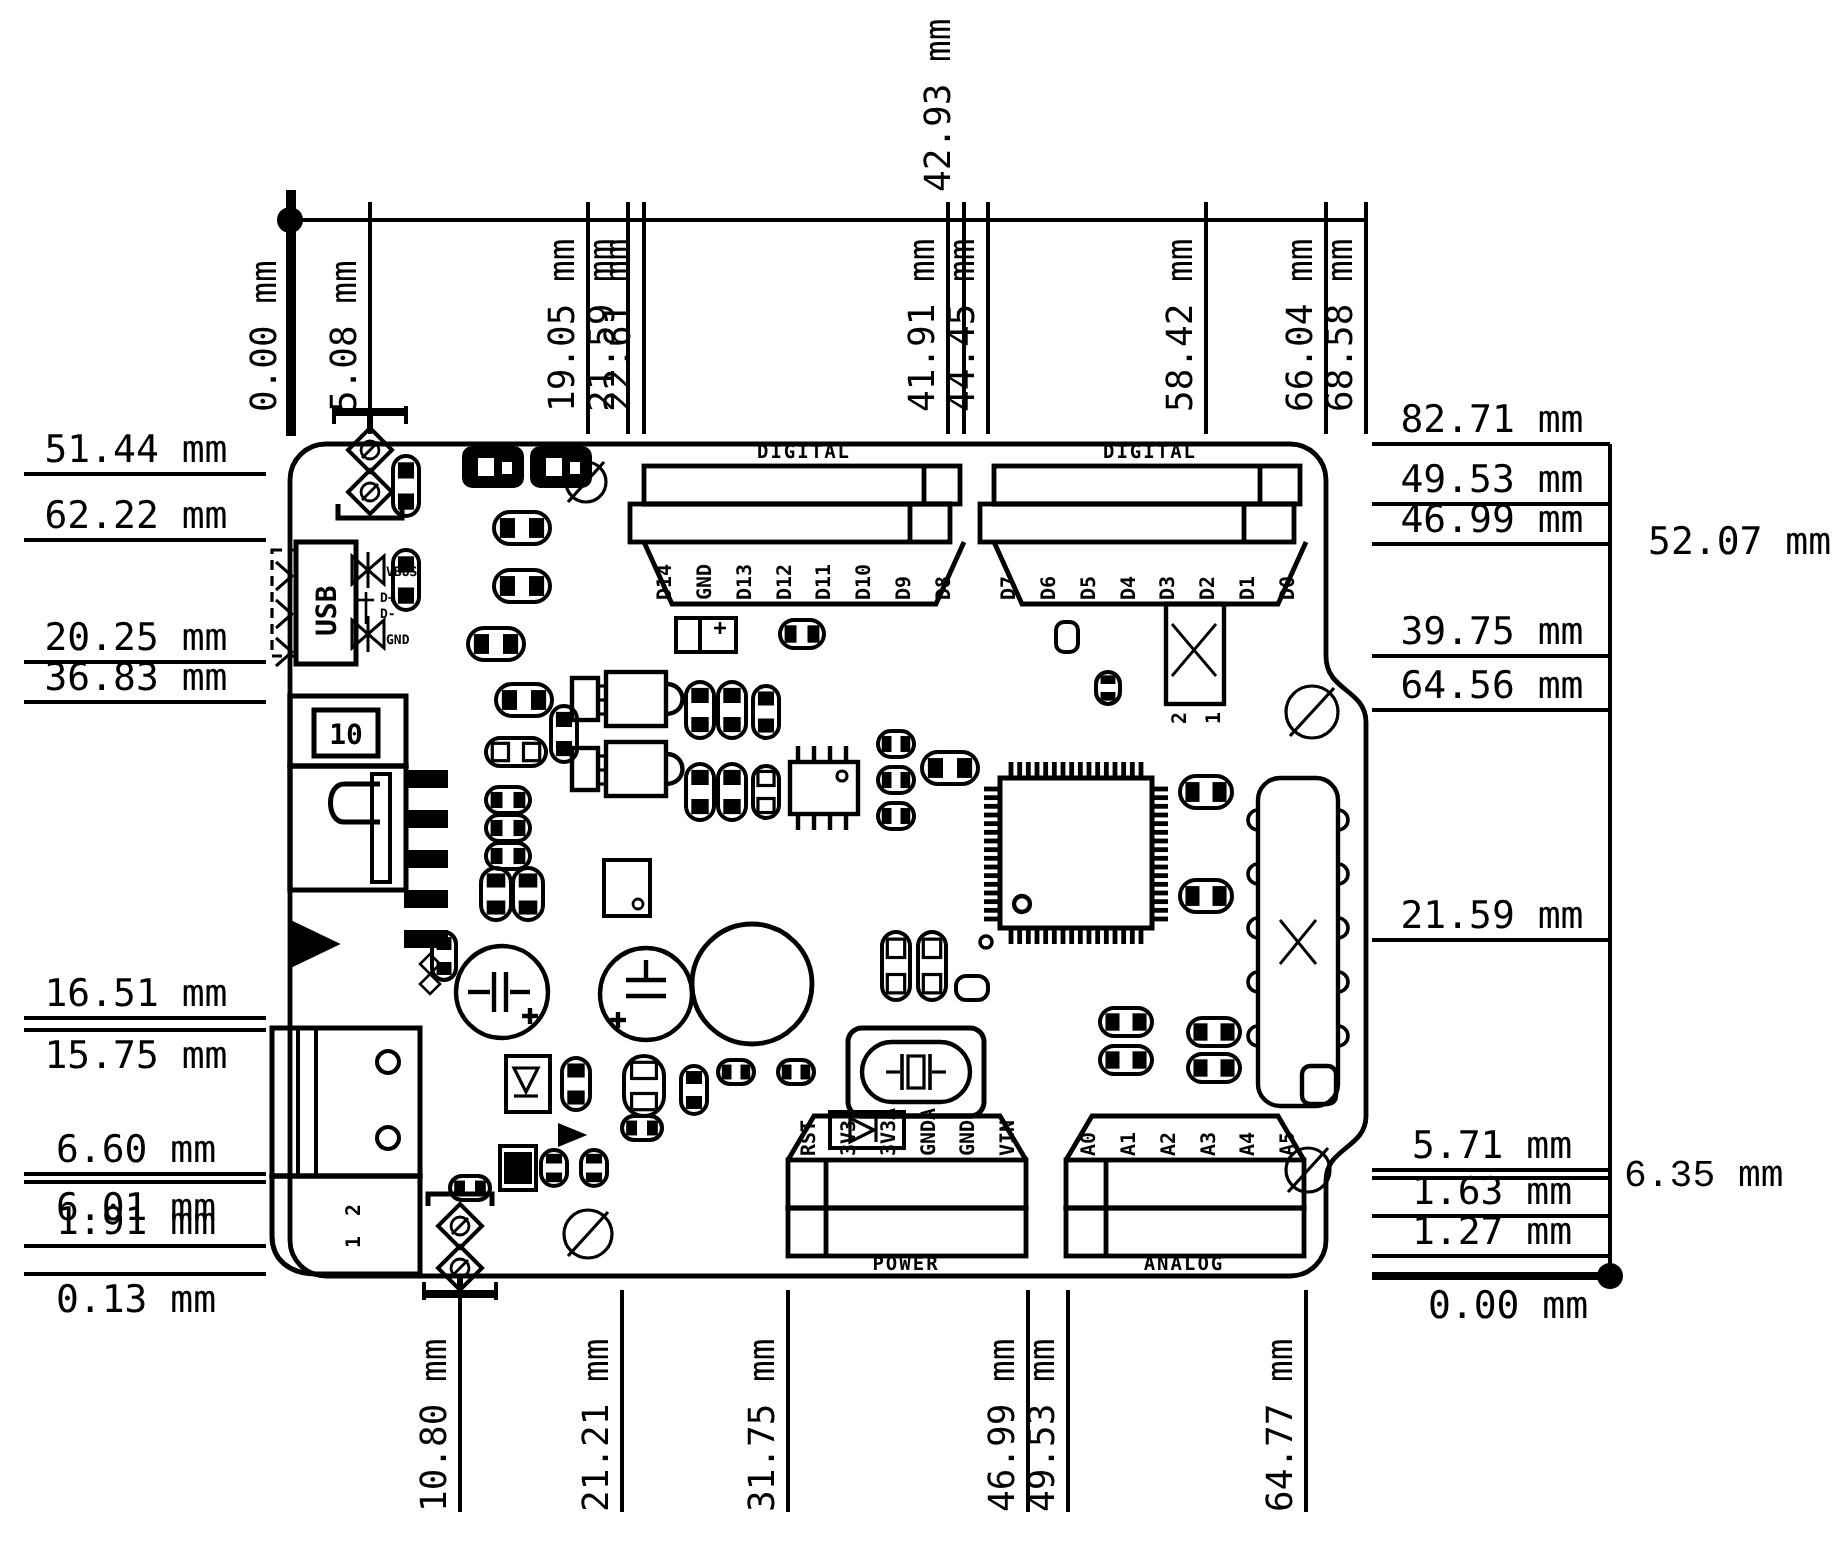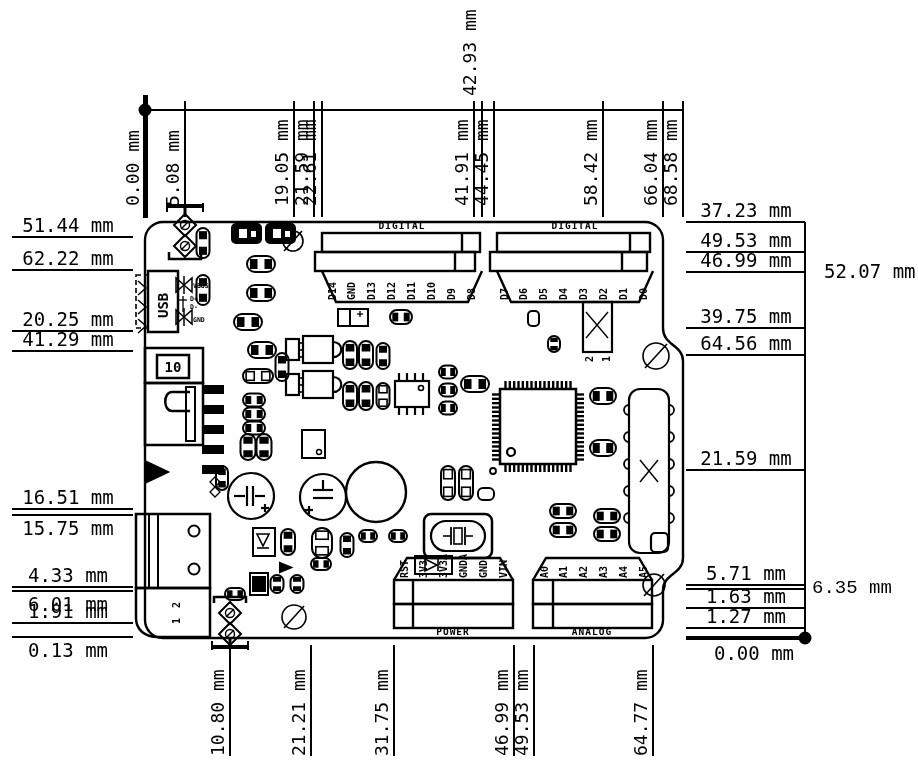--- a/index.html
+++ b/index.html
@@ -557,35 +557,35 @@
       <div class="vdim" style="left: 510.563px; top: 756px;">49.53 mm</div>
       <div class="dtick" style="left: 652.121px; top: 645px; height: 111px;"></div>
       <div class="vdim" style="left: 630.121px; top: 756px;">64.77 mm</div>
       <div class="dline" style="left: 12px; width: 121px; top: 236.282px;"></div>
       <div class="hdim ctr" style="left: 8px; width: 120px; top: 215.282px;">51.44 mm</div>
       <div class="dline" style="left: 12px; width: 121px; top: 269px;"></div>
       <div class="hdim ctr" style="left: 8px; width: 120px; top: 248px;">62.22 mm</div>
       <div class="dline" style="left: 12px; width: 121px; top: 330.308px;"></div>
       <div class="hdim ctr" style="left: 8px; width: 120px; top: 309.308px;">20.25 mm</div>
       <div class="dline" style="left: 12px; width: 121px; top: 350.094px;"></div>
-      <div class="hdim ctr" style="left: 8px; width: 120px; top: 329.094px;">41.29 mm</div>
+      <div class="hdim ctr" style="left: 8px; width: 120px; top: 329.094px;">36.83 mm</div>
       <div class="dline" style="left: 12px; width: 121px; top: 508.387px;"></div>
       <div class="hdim ctr" style="left: 8px; width: 120px; top: 487.387px;">16.51 mm</div>
       <div class="dline" style="left: 12px; width: 121px; top: 514.308px;"></div>
       <div class="hdim ctr" style="left: 8px; width: 120px; top: 518.308px;">15.75 mm</div>
       <div class="dline" style="left: 12px; width: 121px; top: 585.586px;"></div>
-      <div class="hdim ctr" style="left: 8px; width: 120px; top: 564.586px;">4.33 mm</div>
+      <div class="hdim ctr" style="left: 8px; width: 120px; top: 564.586px;">6.60 mm</div>
       <div class="dline" style="left: 12px; width: 121px; top: 590.182px;"></div>
       <div class="hdim ctr" style="left: 8px; width: 120px; top: 594.182px;">6.01 mm</div>
       <div class="dline" style="left: 12px; width: 121px; top: 622.121px;"></div>
       <div class="hdim ctr" style="left: 8px; width: 120px; top: 601.121px;">1.91 mm</div>
       <div class="dline" style="left: 12px; width: 121px; top: 635.987px;"></div>
       <div class="hdim ctr" style="left: 8px; width: 120px; top: 639.987px;">0.13 mm</div>
       <div class="dline" style="left: 686px; width: 119px; top: 221.481px;"></div>
-      <div class="hdim ctr" style="left: 690px; width: 112px; top: 200.481px;">37.23 mm</div>
+      <div class="hdim ctr" style="left: 690px; width: 112px; top: 200.481px;">82.71 mm</div>
       <div class="hdim" style="left: 824px; width: 105px; top: 221.375px; margin-top: 40px;">52.07 mm</div>
       <div class="dline" style="left: 686px; width: 119px; top: 251.161px;"></div>
       <div class="hdim ctr" style="left: 690px; width: 112px; top: 230.161px;">49.53 mm</div>
       <div class="dline" style="left: 686px; width: 119px; top: 270.948px;"></div>
       <div class="hdim ctr" style="left: 690px; width: 112px; top: 249.948px;">46.99 mm</div>
       <div class="dline" style="left: 686px; width: 119px; top: 327.348px;"></div>
       <div class="hdim ctr" style="left: 690px; width: 112px; top: 306.348px;">39.75 mm</div>
       <div class="dline" style="left: 686px; width: 119px; top: 354.067px;"></div>
       <div class="hdim ctr" style="left: 690px; width: 112px; top: 333.067px;">64.56 mm</div>
       <div class="dline" style="left: 686px; width: 119px; top: 468.814px;"></div>

